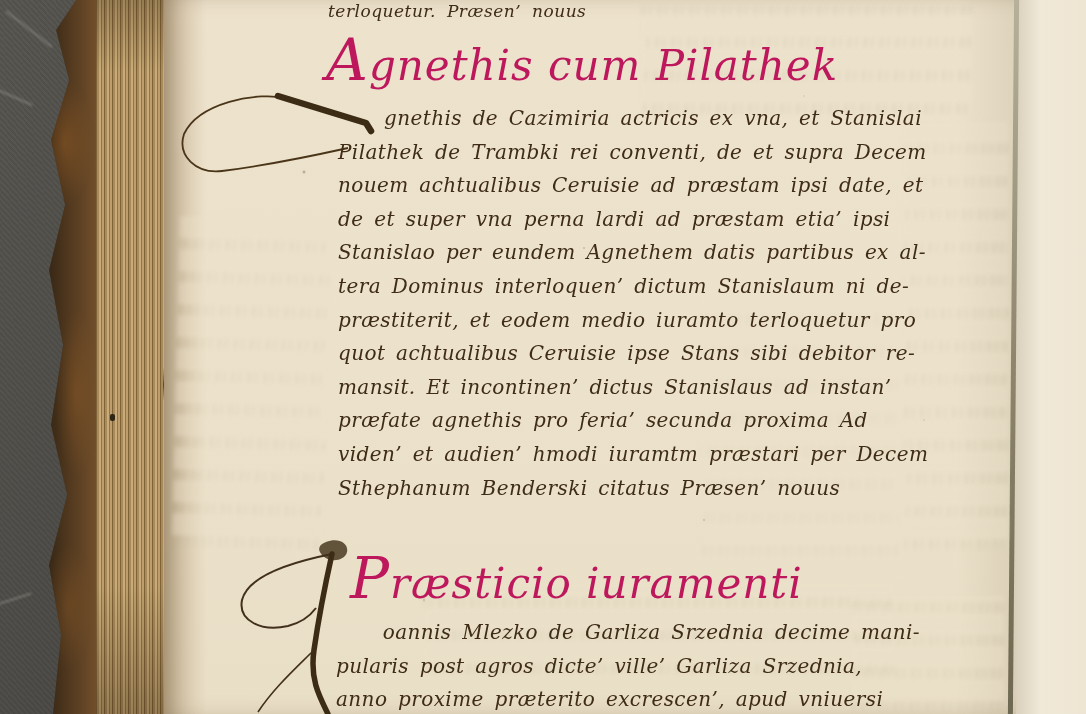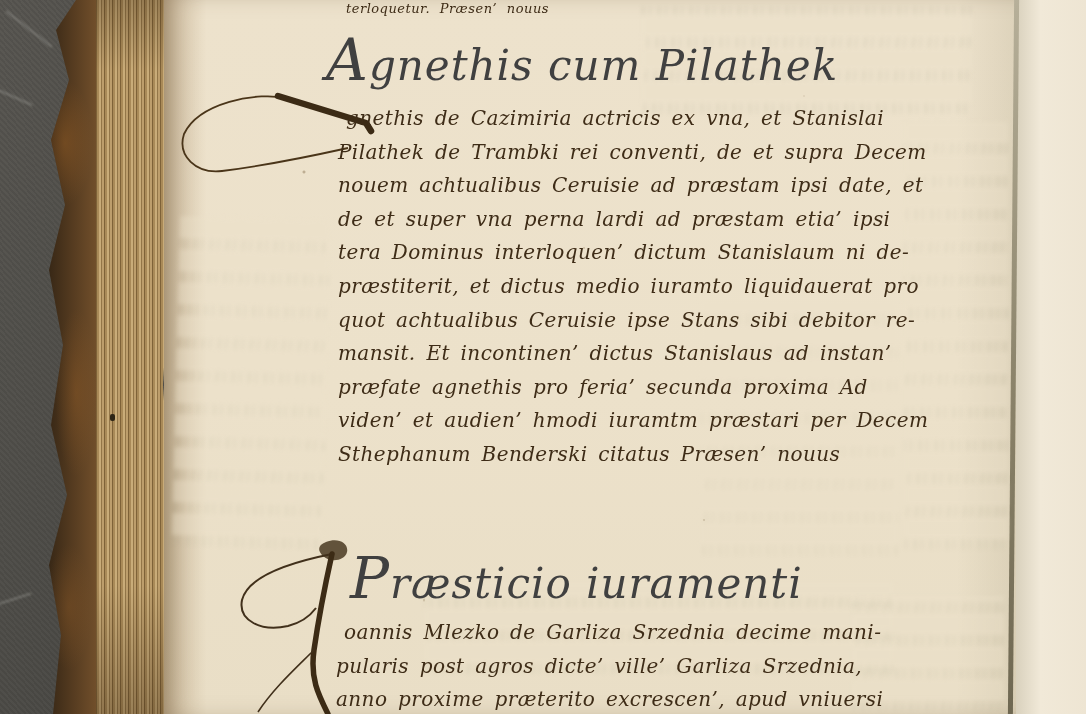--- a/index.html
+++ b/index.html
@@ -56,30 +56,30 @@
   }
   
   .ghost{
     position:absolute;filter:blur(2.2px);opacity:.5;pointer-events:none;
     background:
       repeating-linear-gradient(0deg, transparent 0 11px, #ece1ca 11px 33px),
       repeating-linear-gradient(93deg, rgba(125,128,102,.34) 0 2px, transparent 2px 7px, rgba(125,128,102,.26) 7px 9px, transparent 9px 16px);
   }
   
   .ink{color:#3e2c17;font-style:italic;}
-  .top-line{position:absolute;left:346px;top:1px;font-size:13px;letter-spacing:.5px;word-spacing:5px;white-space:nowrap;}
-  .heading{position:absolute;font-size:42px;color:#404040;letter-spacing:1px;white-space:nowrap;font-style:italic;}
+  .top-line{position:absolute;left:328px;top:1px;font-size:17px;letter-spacing:.5px;word-spacing:5px;white-space:nowrap;}
+  .heading{position:absolute;font-size:42px;color:#be185d;letter-spacing:1px;white-space:nowrap;font-style:italic;}
   .heading::first-letter{font-size:58px;}
   #h1{left:326px;top:26px;}
   #h2{left:350px;top:544px;}
   .entry-body{position:absolute;width:584px;font-size:20px;line-height:33.6px;letter-spacing:.4px;word-spacing:4px;}
   #body1{left:338px;top:102px;}
   #body2{left:336px;top:616px;}
   .line{white-space:nowrap;}
-  .entry-body .line:first-child{text-indent:8px;}
+  .entry-body .line:first-child{text-indent:8px;text-align:right;}
   .flourish{position:absolute;pointer-events:none;}
   .hidden-initial{position:absolute;opacity:0;left:0;top:0;}
 </style>
 </head>
 <body>
 
 <div class="scratch" style="left:0;top:28px;width:58px;height:2px;transform:rotate(38deg);"></div>
 <div class="scratch" style="left:-6px;top:96px;width:40px;height:2px;transform:rotate(24deg);"></div>
 <div class="scratch" style="left:-4px;top:598px;width:36px;height:2px;transform:rotate(-18deg);"></div>
 
@@ -106,22 +106,23 @@
   <path d="M112 13 C75 4 18 18 4 48 C-3 70 16 88 42 85 C82 80 132 70 168 62" fill="none" stroke="#4a3519" stroke-width="1.8"></path>
   <path d="M98 10 L186 37 L191 45" fill="none" stroke="#3c2b15" stroke-width="6.5" stroke-linecap="round" stroke-linejoin="round"></path>
 </svg>
 <span class="hidden-initial">A</span>
 
 <div class="entry-body ink" id="body1">
   <div class="line">gnethis de Cazimiria actricis ex vna, et Stanislai</div>
   <div class="line">Pilathek de Trambki rei conventi, de et supra Decem</div>
   <div class="line">nouem achtualibus Ceruisie ad præstam ipsi date, et</div>
   <div class="line">de et super vna perna lardi ad præstam etia’ ipsi</div>
+  <div class="line">Stanislao per eundem Agnethem datis partibus ex al-</div>
   <div class="line">tera Dominus interloquen’ dictum Stanislaum ni de-</div>
-  <div class="line">præstiterit, et dictus medio iuramto liquidauerat pro</div>
+  <div class="line">præstiterit, et eodem medio iuramto terloquetur pro</div>
   <div class="line">quot achtualibus Ceruisie ipse Stans sibi debitor re-</div>
   <div class="line">mansit. Et incontinen’ dictus Stanislaus ad instan’</div>
   <div class="line">præfate agnethis pro feria’ secunda proxima Ad</div>
   <div class="line">viden’ et audien’ hmodi iuramtm præstari per Decem</div>
   <div class="line">Sthephanum Benderski citatus Præsen’ nouus</div>
 </div>
 
 <div class="heading" id="h2">Præsticio iuramenti</div>
 
 <svg class="flourish" style="left:226px;top:538px;" width="140" height="176" viewBox="0 0 140 176">

